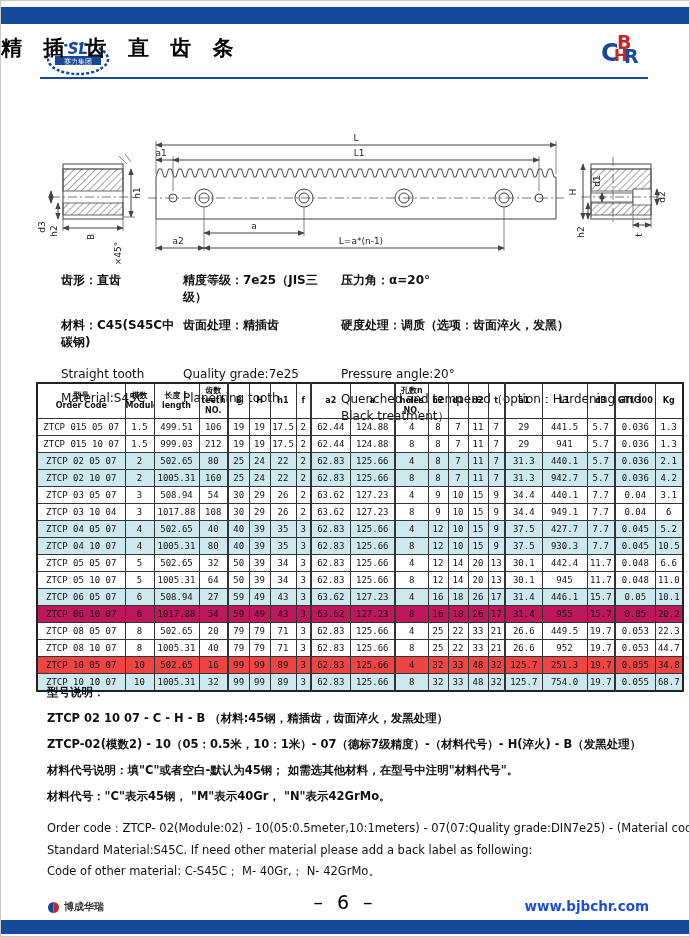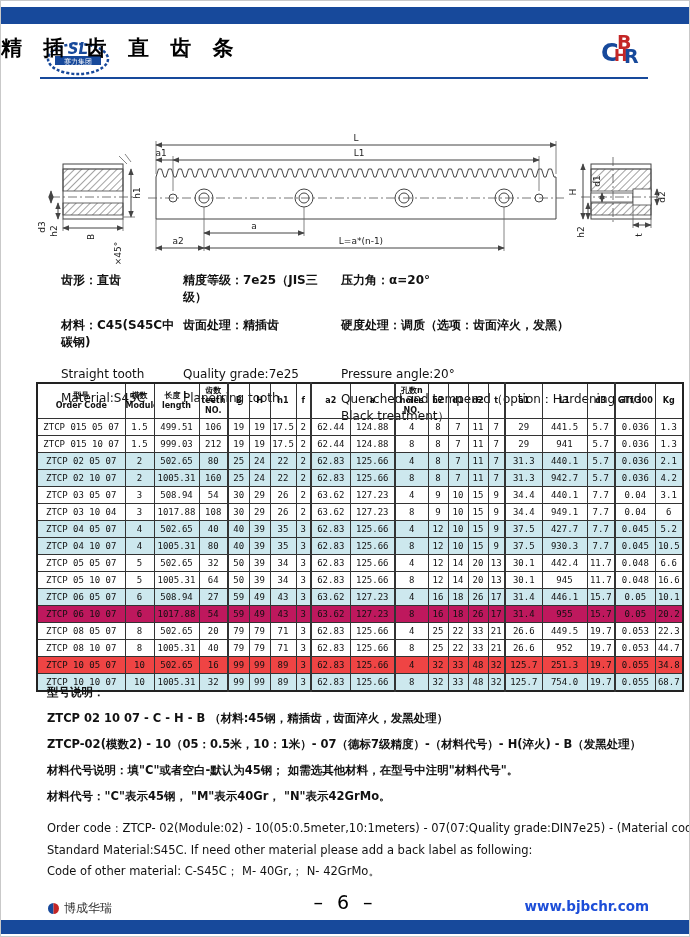--- a/index.html
+++ b/index.html
@@ -42,21 +42,21 @@
   table.spec td{height:16px;line-height:16px;font-size:9px;
                 font-family:"DejaVu Sans Mono","Liberation Mono",monospace;white-space:nowrap;}
   table.spec .tr-thick{border-right-width:2px;}
 
   .notes{position:absolute;left:46px;top:684px;width:606px;}
   .note-line{font-size:11.5px;margin-bottom:11px;font-weight:600;white-space:nowrap;}
   #notes-en .note-line{font-weight:400;margin-bottom:7px;}
   #notes-en{margin-top:17px;}
 
   .footer-brand{position:absolute;left:46px;top:899px;display:flex;align-items:center;
-                font-size:12px;color:#333;font-weight:400;}
+                font-size:10px;color:#333;font-weight:700;}
   .footer-brand svg{margin-right:4px;}
   .footer-page{position:absolute;left:0;top:890px;width:100%;text-align:center;font-size:19px;
                color:#000;letter-spacing:4px;}
   .footer-site{position:absolute;right:40px;top:897px;font-size:13.5px;font-weight:bold;color:#1d4ed8;}
 </style>
 </head>
 <body>
 
 <div class="page">
 
@@ -530,21 +530,21 @@
           <td class="tr-thick">125.66</td>
           <td>8</td>
           <td>12</td>
           <td>14</td>
           <td>20</td>
           <td class="tr-thick">13</td>
           <td>30.1</td>
           <td>945</td>
           <td class="tr-thick">11.7</td>
           <td>0.048</td>
-          <td>16.6</td>
+          <td>11.0</td>
         </tr>
         <tr style="background: rgb(205, 232, 238);">
           <td>ZTCP 06 05 07</td>
           <td>6</td>
           <td>508.94</td>
           <td class="tr-thick">27</td>
           <td>59</td>
           <td>49</td>
           <td>43</td>
           <td class="tr-thick">3</td>

